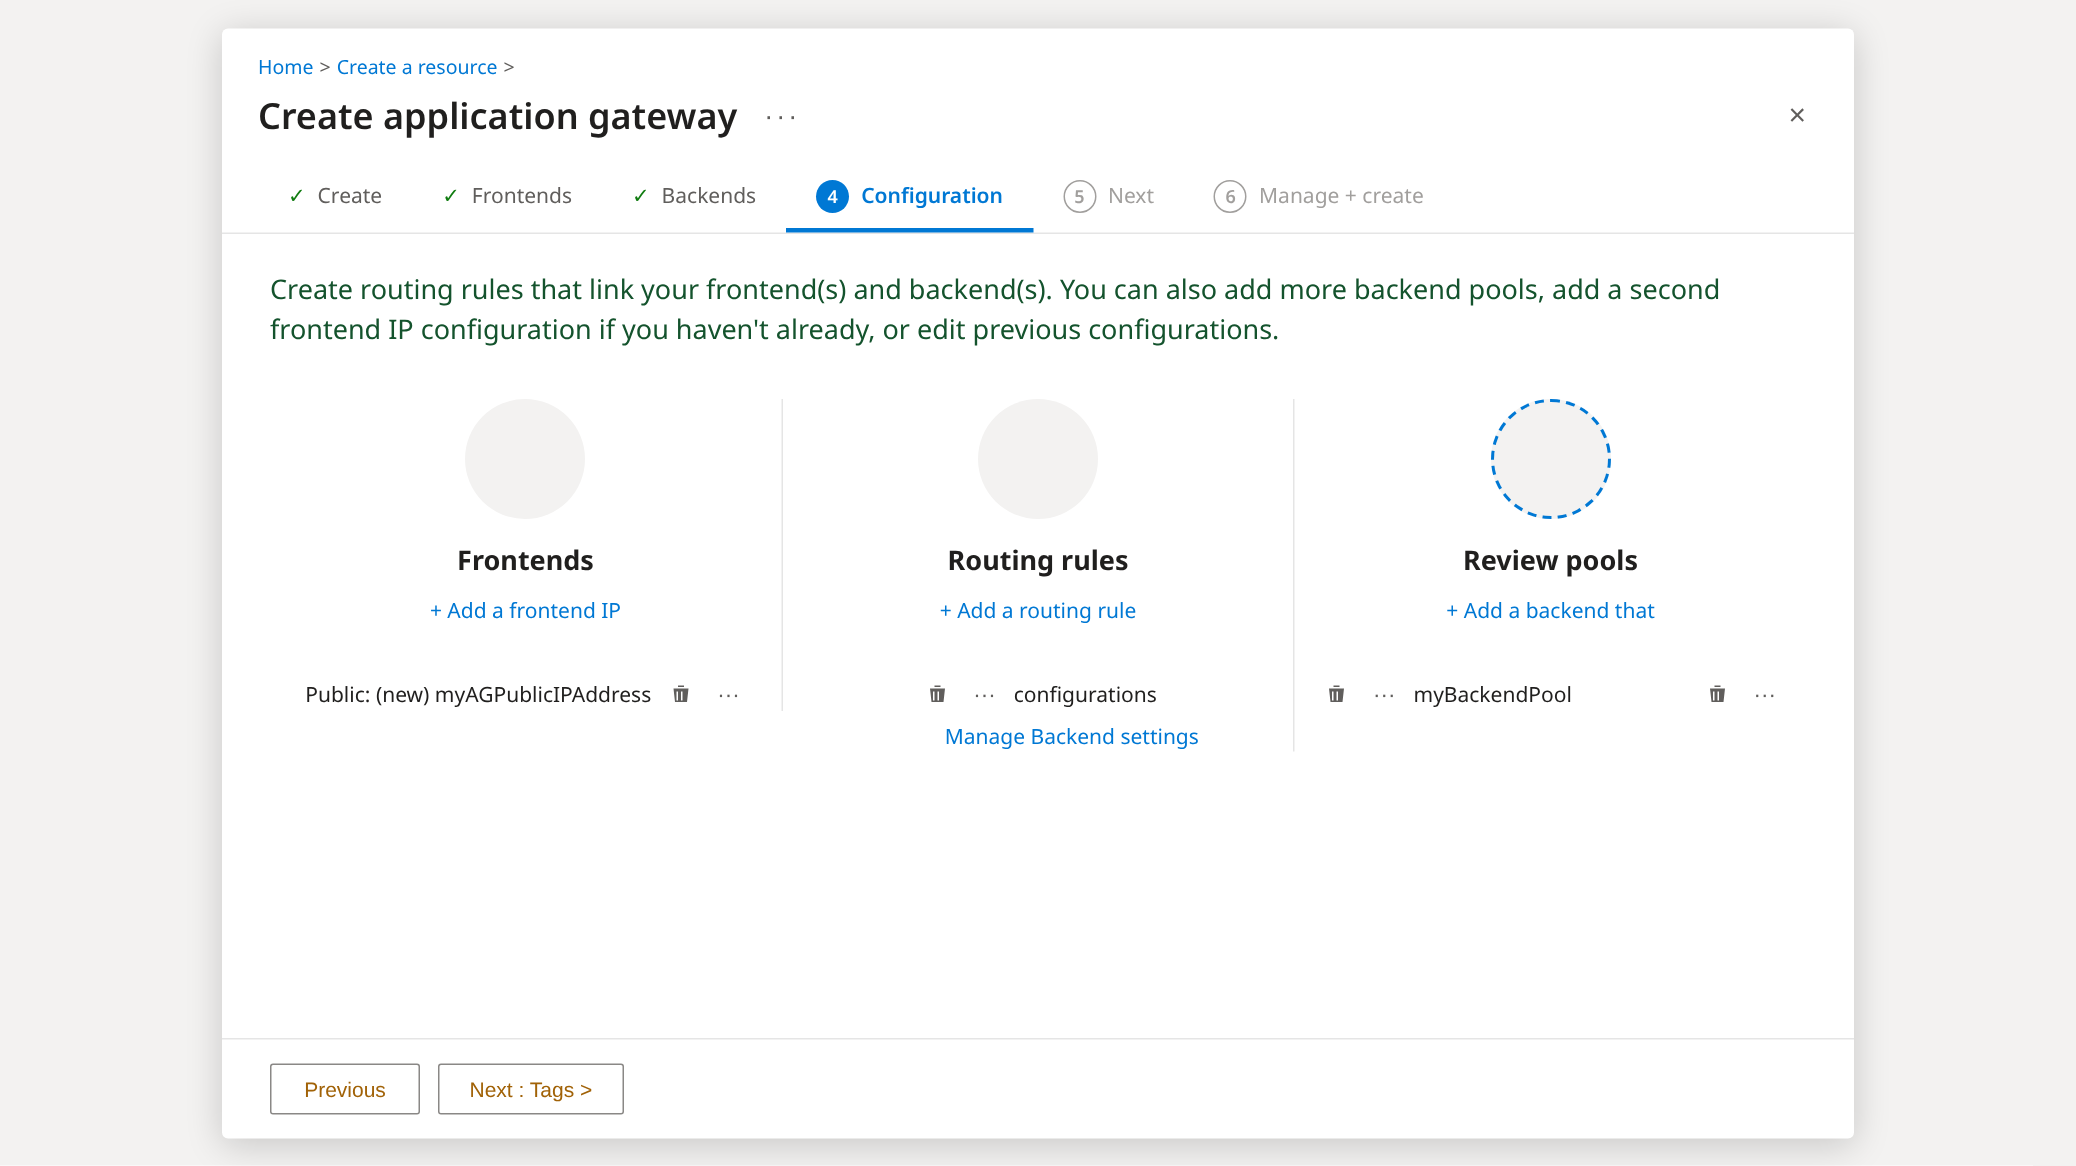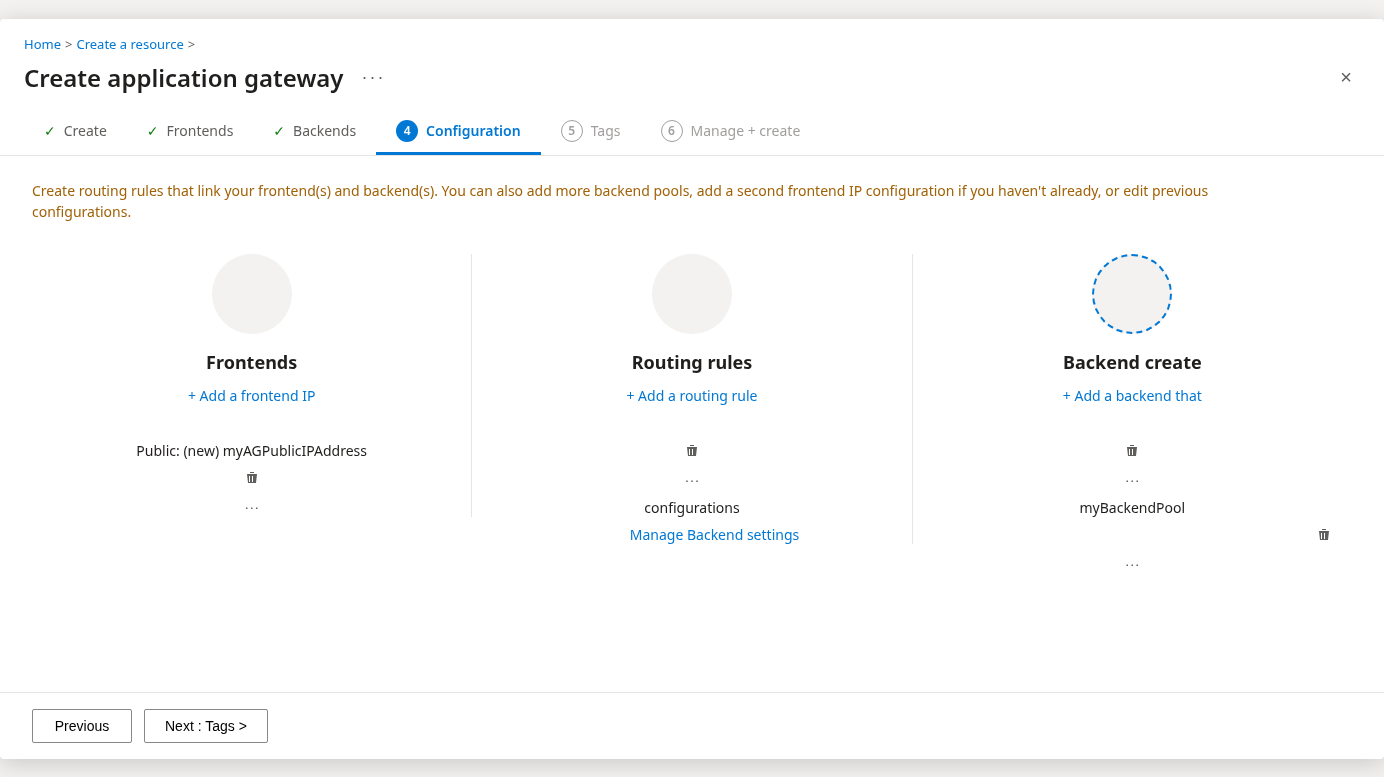--- a/index.html
+++ b/index.html
@@ -6,21 +6,21 @@
     body {
       font-family: 'Segoe UI', system-ui, sans-serif;
       background: #f3f2f1;
       display: flex;
       align-items: center;
       justify-content: center;
       min-height: 100vh;
     }
     .dialog {
       background: #fff;
-      width: 1384px;
+      width: 1088px;
       min-height: 740px;
       border-radius: 4px;
       box-shadow: 0 4px 24px rgba(0,0,0,0.18);
       display: flex;
       flex-direction: column;
       position: relative;
     }
     .dialog-header {
       padding: 16px 24px 0 24px;
       border-bottom: 1px solid #e5e5e5;
@@ -111,22 +111,22 @@
     .tab-num.inactive {
       background: none;
       border: 1.5px solid #a19f9d;
       color: #a19f9d;
     }
     .dialog-body {
       flex: 1;
       padding: 24px 32px;
     }
     .info-text {
-      color: #a16207;
-      font-size: 14px;
+      color: #14532d;
+      font-size: 18px;
       line-height: 1.5;
       max-width: 1200px;
       margin-bottom: 32px;
     }
     .columns {
       display: flex;
       gap: 0;
       align-items: flex-start;
       justify-content: space-around;
     }
@@ -167,21 +167,20 @@
       cursor: pointer;
       margin-bottom: 28px;
     }
     .item-row {
       display: flex;
       align-items: center;
       gap: 8px;
       width: 100%;
       justify-content: center;
       margin-top: 8px;
-      flex-direction: column;
     }
     .item-label {
       font-size: 14px;
       color: #201f1e;
     }
     .icon-btn {
       background: none;
       border: none;
       cursor: pointer;
       color: #605e5c;
@@ -200,21 +199,21 @@
     }
     .dialog-footer {
       border-top: 1px solid #e5e5e5;
       padding: 16px 32px;
       display: flex;
       gap: 12px;
     }
     .btn-secondary {
       background: #fff;
       border: 1px solid #8a8886;
-      color: #000000;
+      color: #a16207;
       font-size: 14px;
       padding: 8px 20px;
       cursor: pointer;
       border-radius: 2px;
       min-width: 100px;
     }
     .trash-icon {
       display: inline-block;
       width: 16px;
       height: 16px;
@@ -250,21 +249,21 @@
       <div class="tab completed">
         <span class="tab-check">✓</span>
         <span>Backends</span>
       </div>
       <div class="tab active">
         <span class="tab-num">4</span>
         <span>Configuration</span>
       </div>
       <div class="tab inactive">
         <span class="tab-num inactive">5</span>
-        <span>Tags</span>
+        <span>Next</span>
       </div>
       <div class="tab inactive">
         <span class="tab-num inactive">6</span>
         <span>Manage + create</span>
       </div>
     </div>
   </div>
 
   <div class="dialog-body">
     <p class="info-text">Create routing rules that link your frontend(s) and backend(s). You can also add more backend pools, add a second frontend IP configuration if you haven't already, or edit previous configurations.</p>
@@ -333,21 +332,21 @@
               <rect x="8" y="8" width="20" height="14" rx="2" fill="#0078d4"></rect>
               <rect x="16" y="22" width="20" height="14" rx="2" fill="#50e6ff" opacity="0.8"></rect>
               <rect x="10" y="11" width="7" height="7" rx="1" fill="#fff"></rect>
               <circle cx="18" cy="29" r="3" fill="#0078d4"></circle>
               <circle cx="28" cy="22" r="5" fill="#fff" stroke="#0078d4" stroke-width="1.5"></circle>
               <line x1="25" y1="22" x2="31" y2="22" stroke="#0078d4" stroke-width="1.5"></line>
               <line x1="28" y1="19" x2="28" y2="25" stroke="#0078d4" stroke-width="1.5"></line>
             </svg>
           </span>
         </div>
-        <div class="col-title">Backend create</div>
+        <div class="col-title">Review pools</div>
         <a class="add-link">+ Add a backend that</a>
         <div class="item-row">
           <button class="icon-btn" title="Delete">
             <svg class="trash-icon" viewBox="0 0 16 16" xmlns="http://www.w3.org/2000/svg">
               <path d="M6 2h4v1H6V2zm-3 2h10l-1 9H4L3 4zm2 2v6h1V6H5zm3 0v6h1V6H8z" fill="#605e5c"></path>
             </svg>
           </button>
           <button class="icon-btn" title="More options">···</button>
           <span class="item-label">myBackendPool</span>
           <button class="icon-btn" title="Delete" style="margin-left:auto;">

